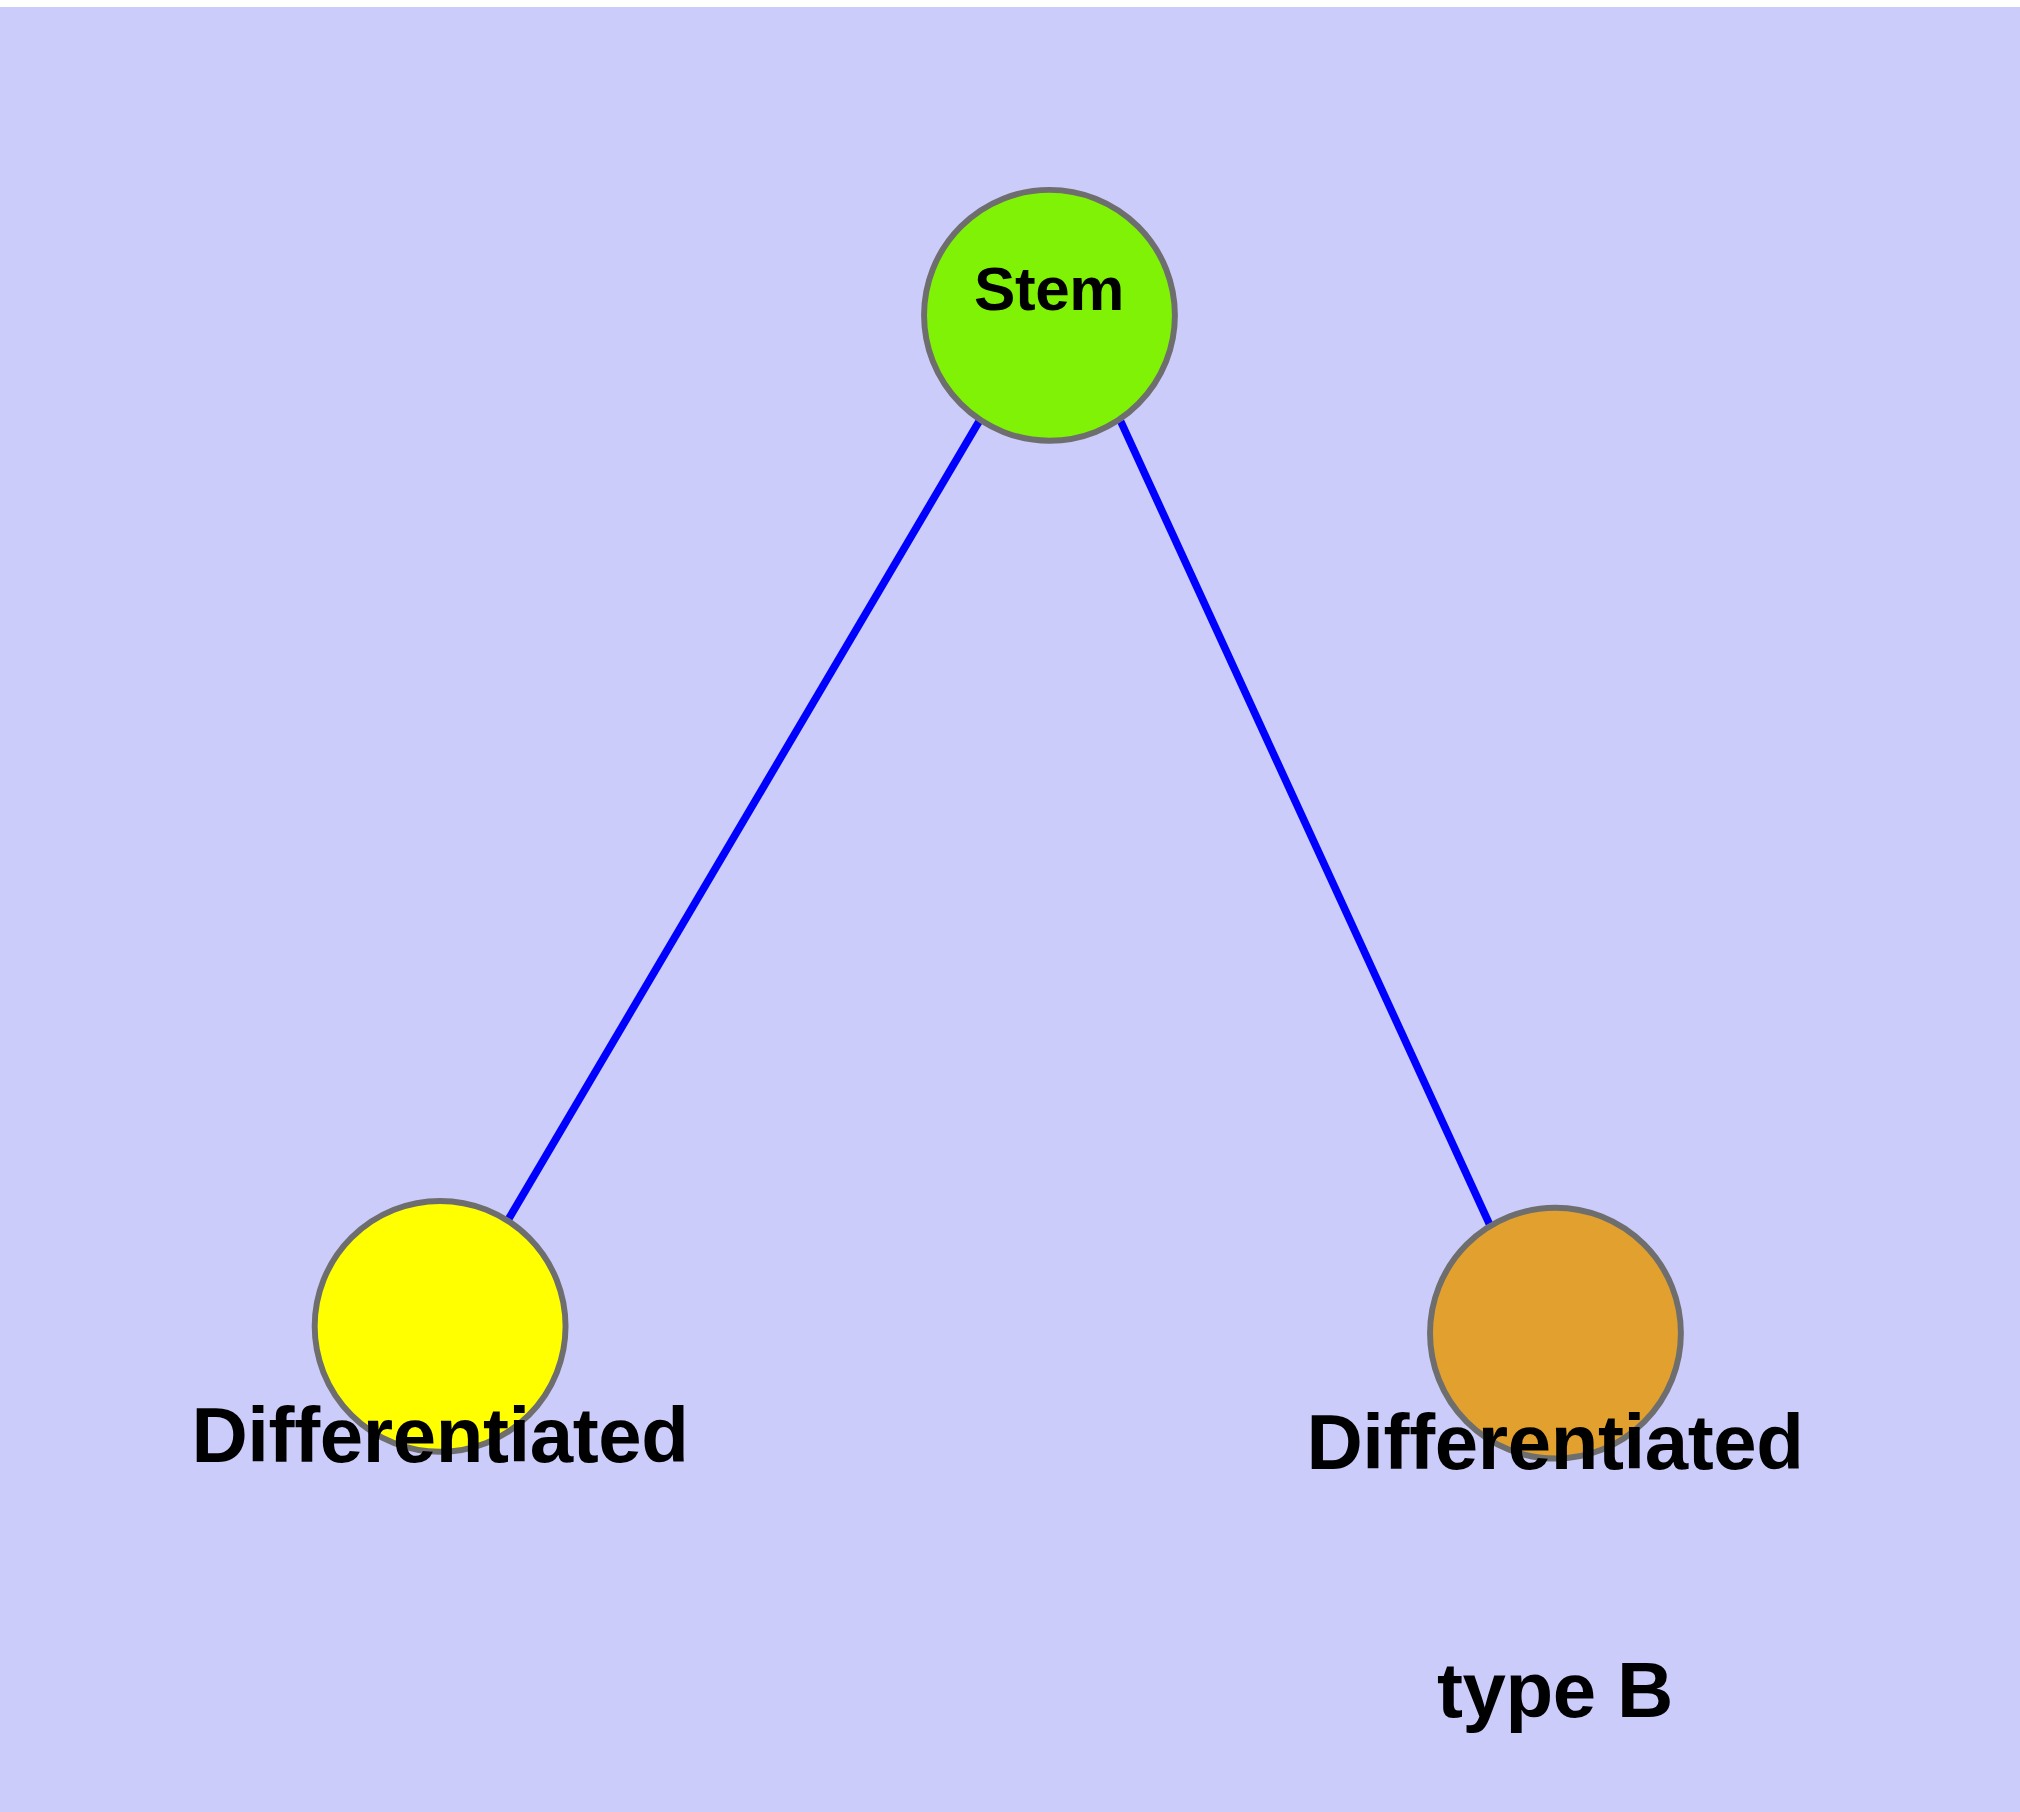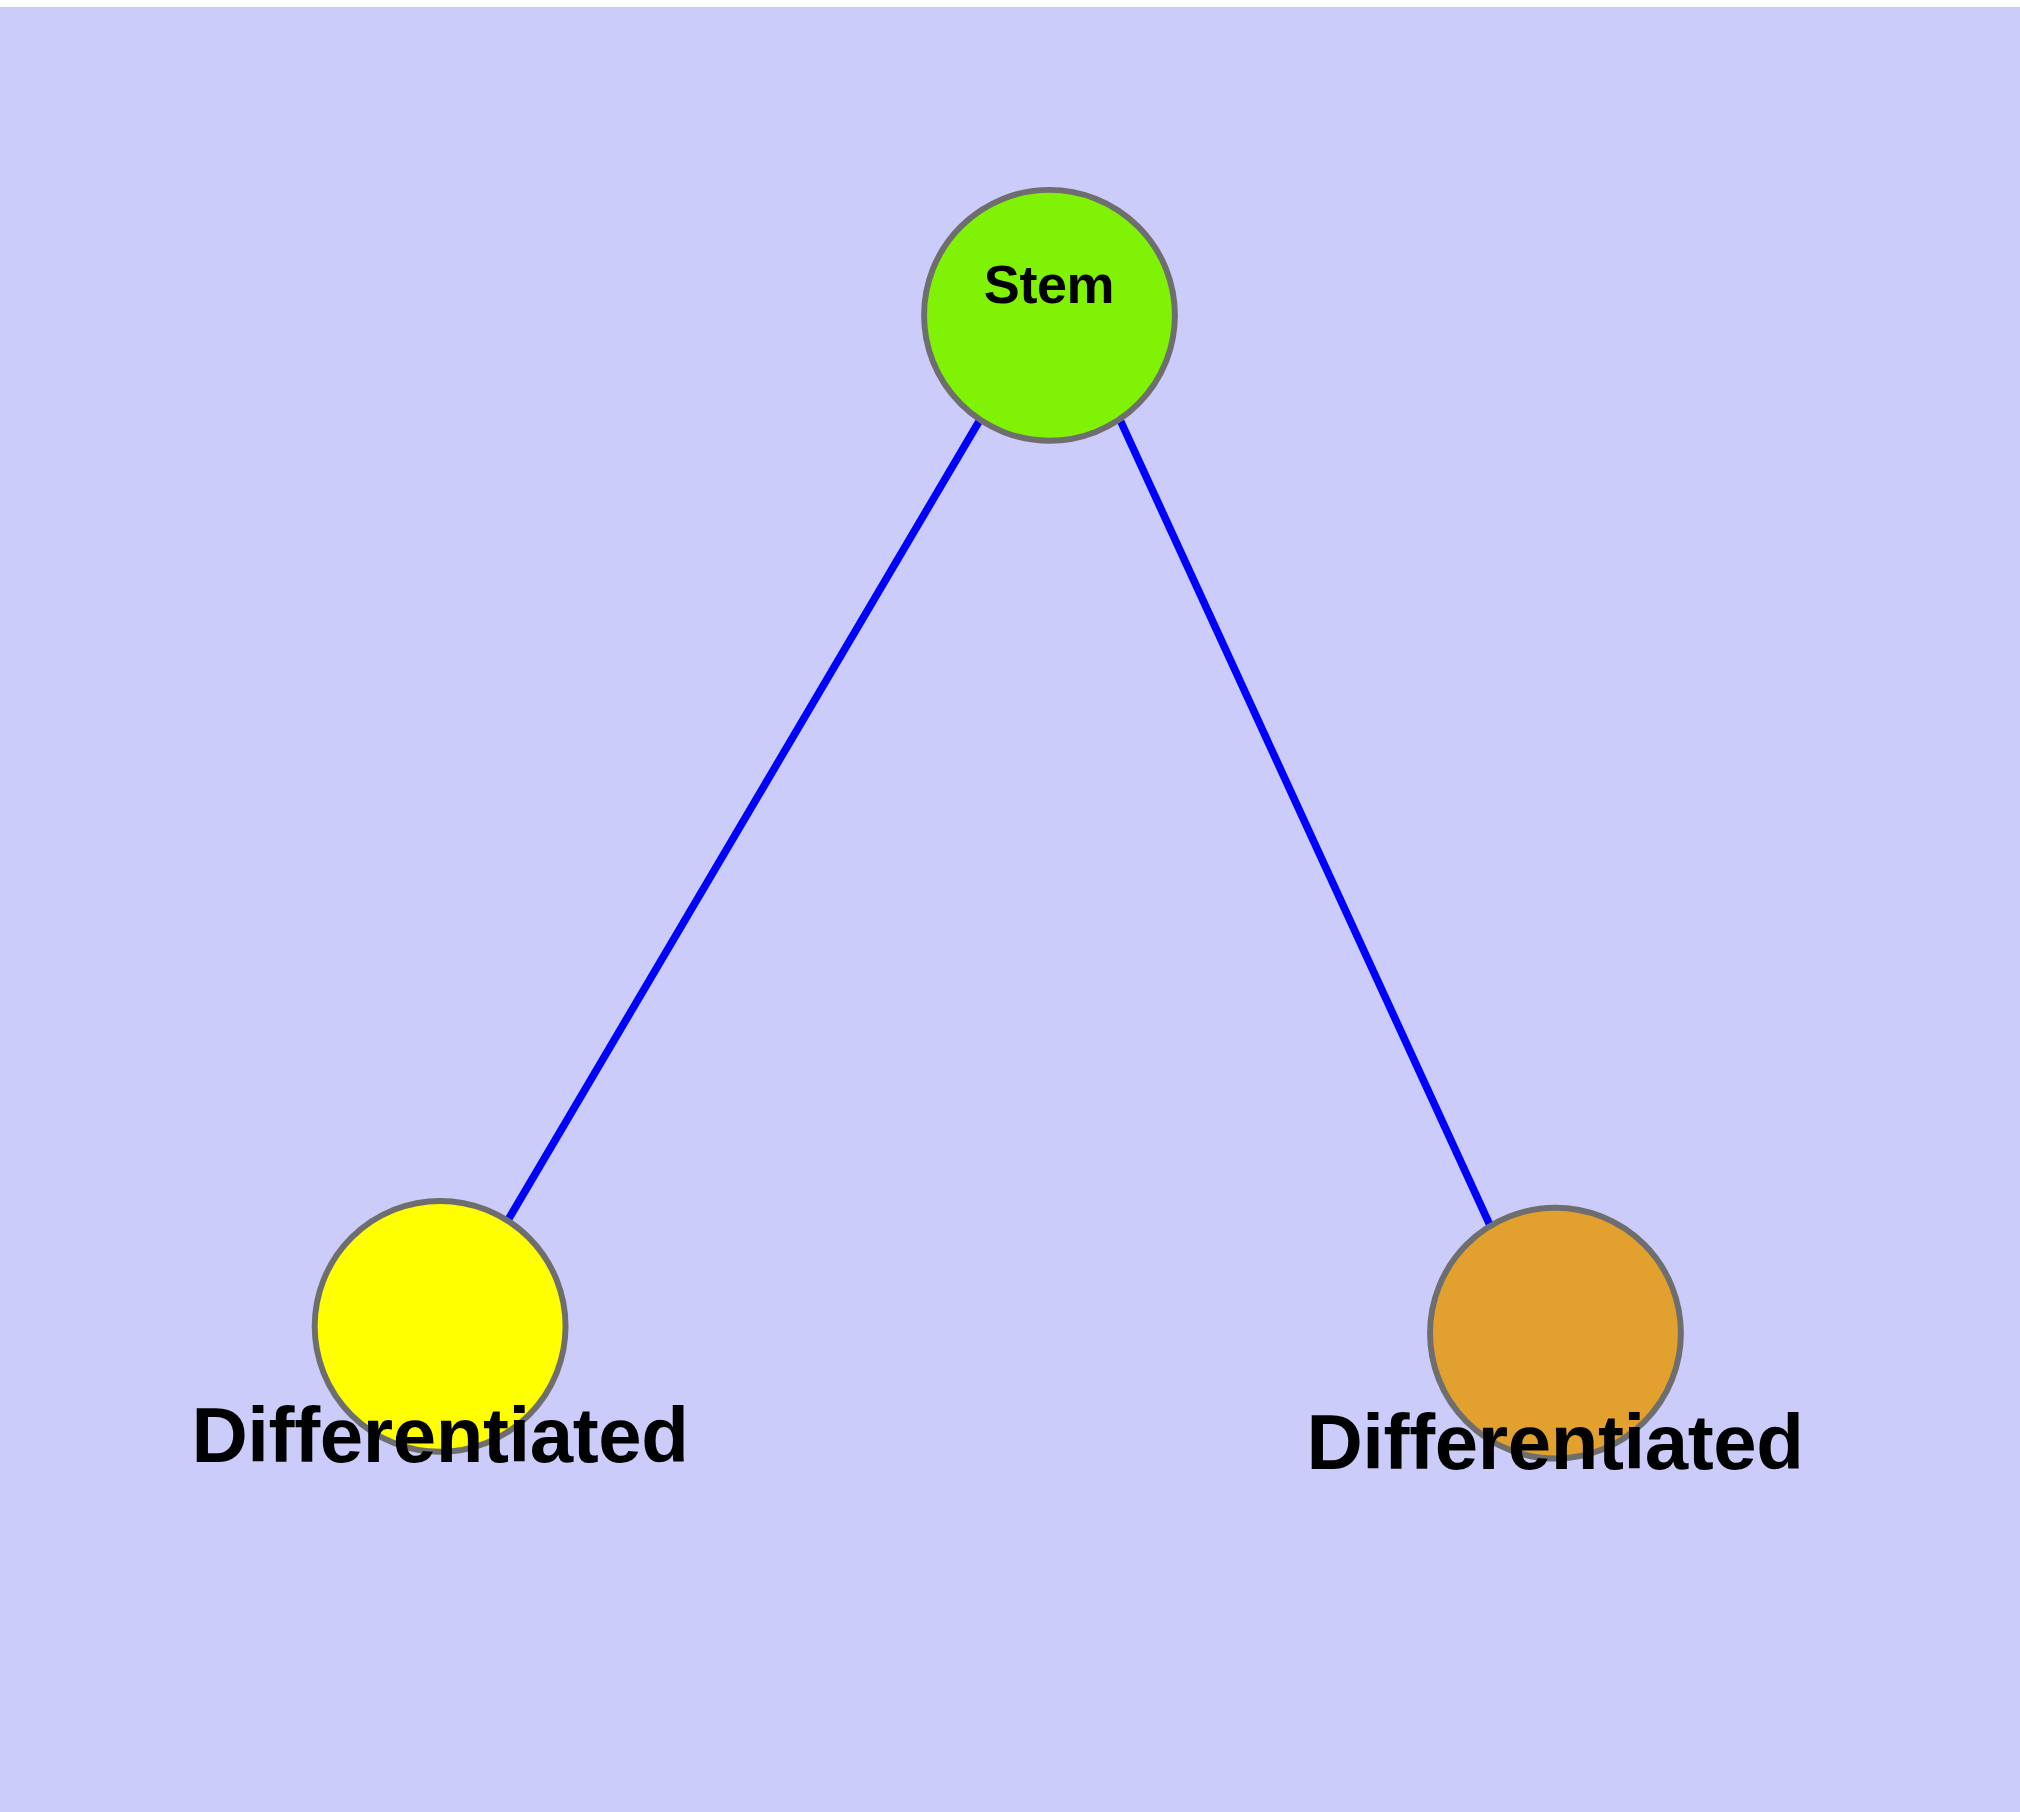--- a/index.html
+++ b/index.html
@@ -37,21 +37,21 @@
     color: #000000;
     white-space: pre;
     line-height: 1.06;
     letter-spacing: -0.4px;
     pointer-events: none;
   }
   #label-stem {
     left: 625px;
     top: 256px;
     width: 848px;
-    font-size: 54px;
+    font-size: 62px;
   }
   #label-a {
     left: 16px;
     top: 1229px;
     width: 848px;
     font-size: 78px;
   }
   #label-b {
     left: 1131px;
     top: 1236px;
@@ -79,16 +79,17 @@
   </svg>
 
   <div class="node-label" id="label-stem">Stem</div>
 
   <div class="node-label" id="label-a">
     <div>Differentiated</div>
   </div>
 
   <div class="node-label" id="label-b">
     <div>Differentiated</div>
+    <div>type B</div>
   </div>
 
 </div>
 
 
 </body></html>

